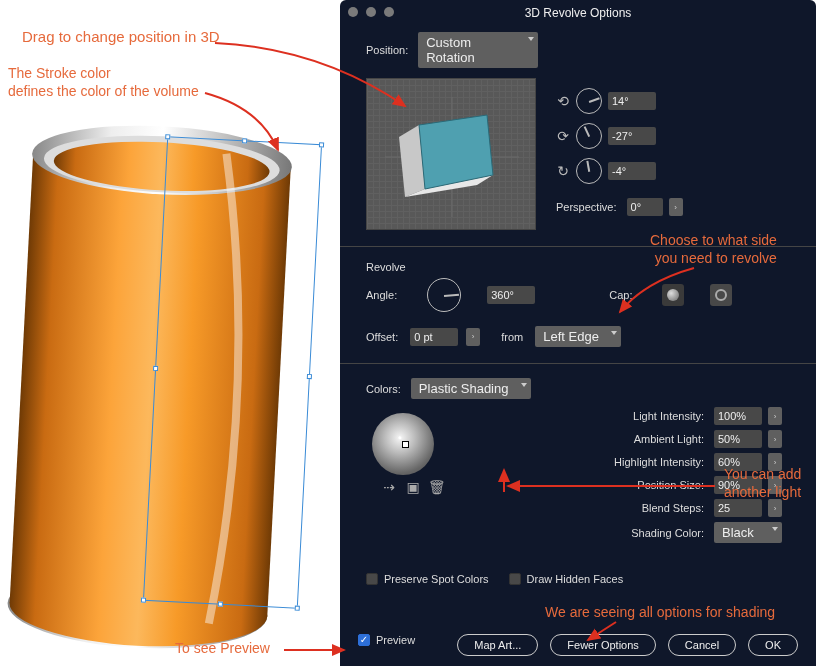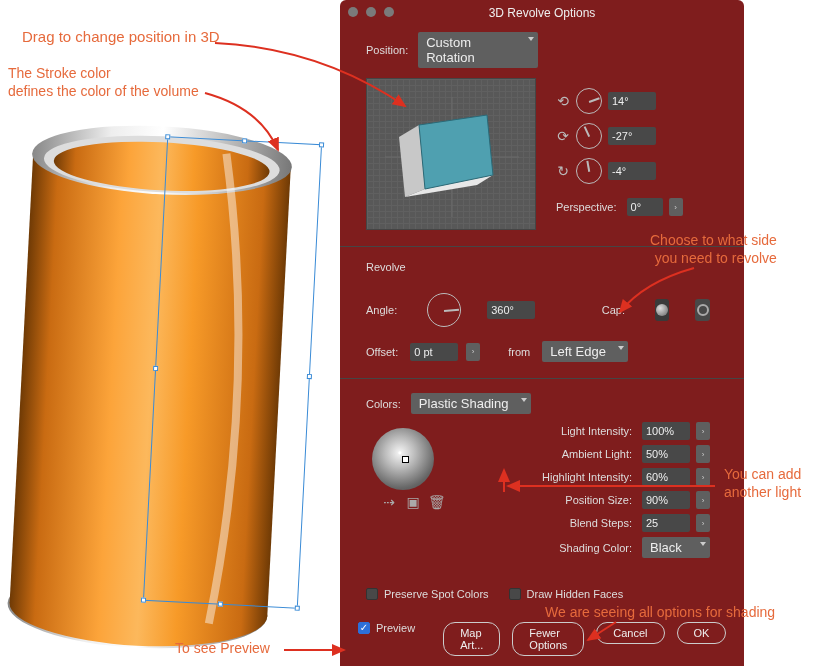--- a/index.html
+++ b/index.html
@@ -16,22 +16,22 @@
   }
   .canvas {
     position: absolute;
     left: 0; top: 0;
     width: 340px; height: 666px;
     background: #fff;
   }
   .panel {
     position: absolute;
     left: 340px; top: 0;
-    width: 404px; height: 666px;
-    background: #7f1d1d;
+    width: 476px; height: 666px;
+    background: #0f172a;
     border-radius: 6px 6px 0 0;
   }
   .titlebar {
     text-align: center;
     padding: 6px 0 4px;
     color: #eee;
     font-size: 12px;
   }
   .win-btns {
     position: absolute;
@@ -341,39 +341,39 @@
           <span class="stepper">›</span>
         </div>
       </div>
     </div>
     <div style="clear:both"></div>
   </div>
 
   <div class="divider"></div>
 
   <div class="section">
-    <div class="label" style="margin-bottom:20px">Revolve</div>
+    <div class="label" style="margin-bottom:5px">Revolve</div>
     <div class="row" style="gap:26px; margin-bottom:14px">
       <span class="label">Angle:</span>
       <span class="dial big"></span>
       <input class="numfield" value="360°" style="">
       <span style="width:22px"></span>
       <span class="label">Cap:</span>
       <span class="cap-btn selected">
           <span class="cap-glyph solid"></span>
         </span>
       <span class="cap-btn">
           <span class="cap-glyph hollow"></span>
         </span>
     </div>
     <div class="row" style="gap:8px">
       <span class="label">Offset:</span>
       <input class="numfield" value="0 pt" style="">
       <span class="stepper">›</span>
-      <span class="label" style="margin-left:20px">from</span>
+      <span class="label" style="margin-left:13px">from</span>
       <div class="dropdown" style="width:86px">
         <span>Left Edge</span>
           <span class="chev"></span>
       </div>
     </div>
   </div>
 
   <div class="divider"></div>
 
   <div class="section" style="padding-bottom:4px">

